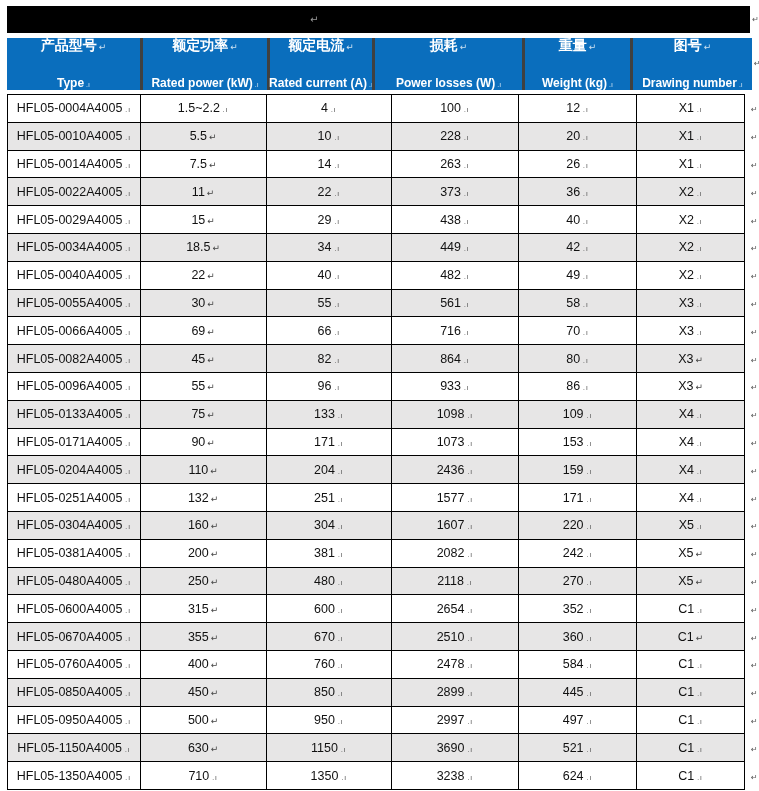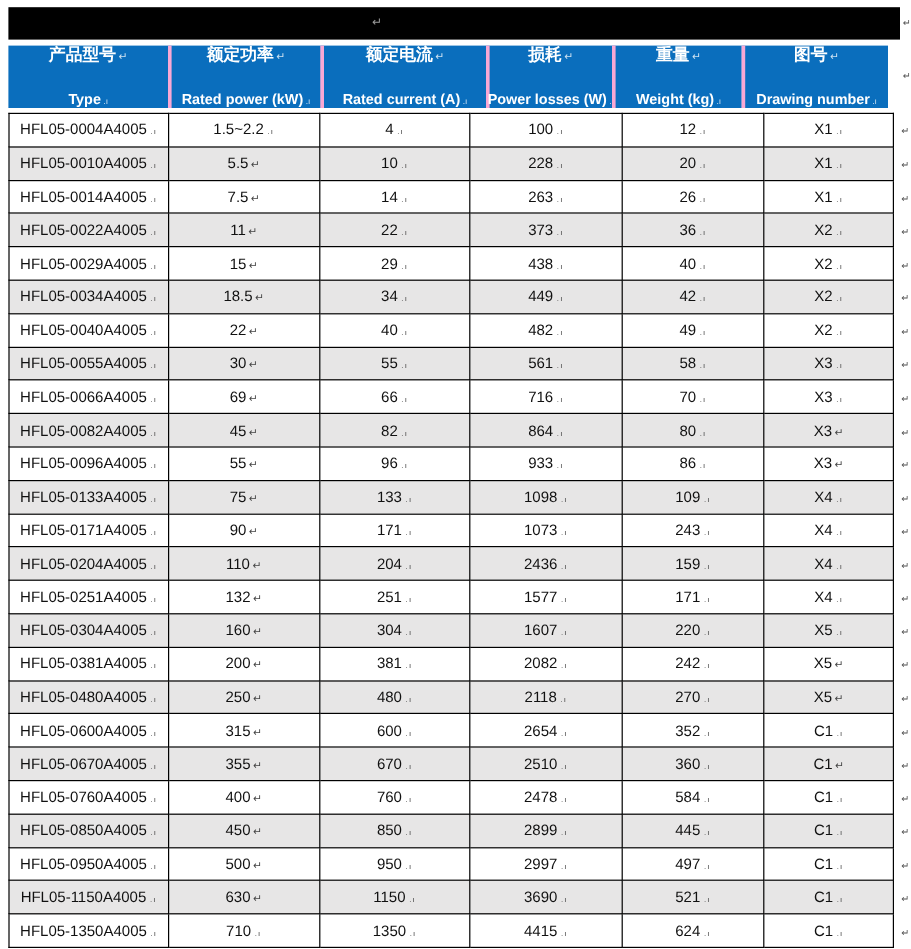--- a/index.html
+++ b/index.html
@@ -20,21 +20,21 @@
   .titlebar .tmark{color:#9a9a9a;font-size:10px;margin-left:6px;}
   .endmark{font-size:8px;color:#555;margin-left:2px;line-height:1;}
 
   
   .header-row{display:flex;align-items:center;margin-top:5px;}
   .hwrap{display:flex;width:745px;}
   .hcell{
     background:#0a6ebd;color:#ffffff;height:52px;box-sizing:border-box;
     display:flex;flex-direction:column;align-items:center;justify-content:space-between;
   }
-  .hcell + .hcell{border-left:3px solid #f9a8d4;}
+  .hcell + .hcell{border-left:3px solid #404040;}
   .hzh{font-size:14px;font-weight:bold;line-height:1.1;white-space:nowrap;}
   .hen{font-size:12px;font-weight:bold;margin-top:7px;white-space:nowrap;}
   .hmark-arrow{font-size:9px;color:rgba(255,255,255,.8);margin-left:2px;font-weight:normal;}
   .hmark-dot{font-size:7px;color:rgba(255,255,255,.8);margin-left:2px;font-weight:normal;}
 
   
   table.grid{border-collapse:collapse;margin-top:4px;table-layout:fixed;}
   table.grid td{
     border:1px solid #000000;text-align:center;vertical-align:middle;
     font-size:12.5px;color:#111;padding:0;white-space:nowrap;
@@ -62,25 +62,25 @@
   <div class="header-row">
     <div class="hwrap" id="hwrap">
         <div class="hcell" style="width: 133px;">
           <div class="hzh">产品型号<span class="hmark-arrow">↵</span></div>
           <div class="hen">Type<span class="hmark-dot">.ı</span></div>
         </div>
         <div class="hcell" style="width: 127px;">
           <div class="hzh">额定功率<span class="hmark-arrow">↵</span></div>
           <div class="hen">Rated power (kW)<span class="hmark-dot">.ı</span></div>
         </div>
-        <div class="hcell" style="width: 138px;">
+        <div class="hcell" style="width: 105px;">
           <div class="hzh">额定电流<span class="hmark-arrow">↵</span></div>
           <div class="hen">Rated current (A)<span class="hmark-dot">.ı</span></div>
         </div>
-        <div class="hcell" style="width: 105px;">
+        <div class="hcell" style="width: 150px;">
           <div class="hzh">损耗<span class="hmark-arrow">↵</span></div>
           <div class="hen">Power losses (W)<span class="hmark-dot">.ı</span></div>
         </div>
         <div class="hcell" style="width: 108px;">
           <div class="hzh">重量<span class="hmark-arrow">↵</span></div>
           <div class="hen">Weight (kg)<span class="hmark-dot">.ı</span></div>
         </div>
         <div class="hcell" style="width: 122px;">
           <div class="hzh">图号<span class="hmark-arrow">↵</span></div>
           <div class="hen">Drawing number<span class="hmark-dot">.ı</span></div>
@@ -206,21 +206,21 @@
           <td><span>1098</span><span class="mark-dot">.ı</span></td>
           <td><span>109</span><span class="mark-dot">.ı</span></td>
           <td><span>X4</span><span class="mark-dot">.ı</span></td>
           <td class="rowend"><span class="endmark">↵</span></td>
         </tr>
         <tr>
           <td><span>HFL05-0171A4005</span><span class="mark-dot">.ı</span></td>
           <td><span>90</span><span class="mark-arrow">↵</span></td>
           <td><span>171</span><span class="mark-dot">.ı</span></td>
           <td><span>1073</span><span class="mark-dot">.ı</span></td>
-          <td><span>243</span><span class="mark-dot">.ı</span></td>
+          <td><span>153</span><span class="mark-dot">.ı</span></td>
           <td><span>X4</span><span class="mark-dot">.ı</span></td>
           <td class="rowend"><span class="endmark">↵</span></td>
         </tr>
         <tr class="stripe">
           <td><span>HFL05-0204A4005</span><span class="mark-dot">.ı</span></td>
           <td><span>110</span><span class="mark-arrow">↵</span></td>
           <td><span>204</span><span class="mark-dot">.ı</span></td>
           <td><span>2436</span><span class="mark-dot">.ı</span></td>
           <td><span>159</span><span class="mark-dot">.ı</span></td>
           <td><span>X4</span><span class="mark-dot">.ı</span></td>
@@ -313,21 +313,21 @@
           <td><span>1150</span><span class="mark-dot">.ı</span></td>
           <td><span>3690</span><span class="mark-dot">.ı</span></td>
           <td><span>521</span><span class="mark-dot">.ı</span></td>
           <td><span>C1</span><span class="mark-dot">.ı</span></td>
           <td class="rowend"><span class="endmark">↵</span></td>
         </tr>
         <tr>
           <td><span>HFL05-1350A4005</span><span class="mark-dot">.ı</span></td>
           <td><span>710</span><span class="mark-dot">.ı</span></td>
           <td><span>1350</span><span class="mark-dot">.ı</span></td>
-          <td><span>4415</span><span class="mark-dot">.ı</span></td>
+          <td><span>3238</span><span class="mark-dot">.ı</span></td>
           <td><span>624</span><span class="mark-dot">.ı</span></td>
           <td><span>C1</span><span class="mark-dot">.ı</span></td>
           <td class="rowend"><span class="endmark">↵</span></td>
         </tr>
       </tbody>
   </table>
 
 </div>
 
 </body></html>

